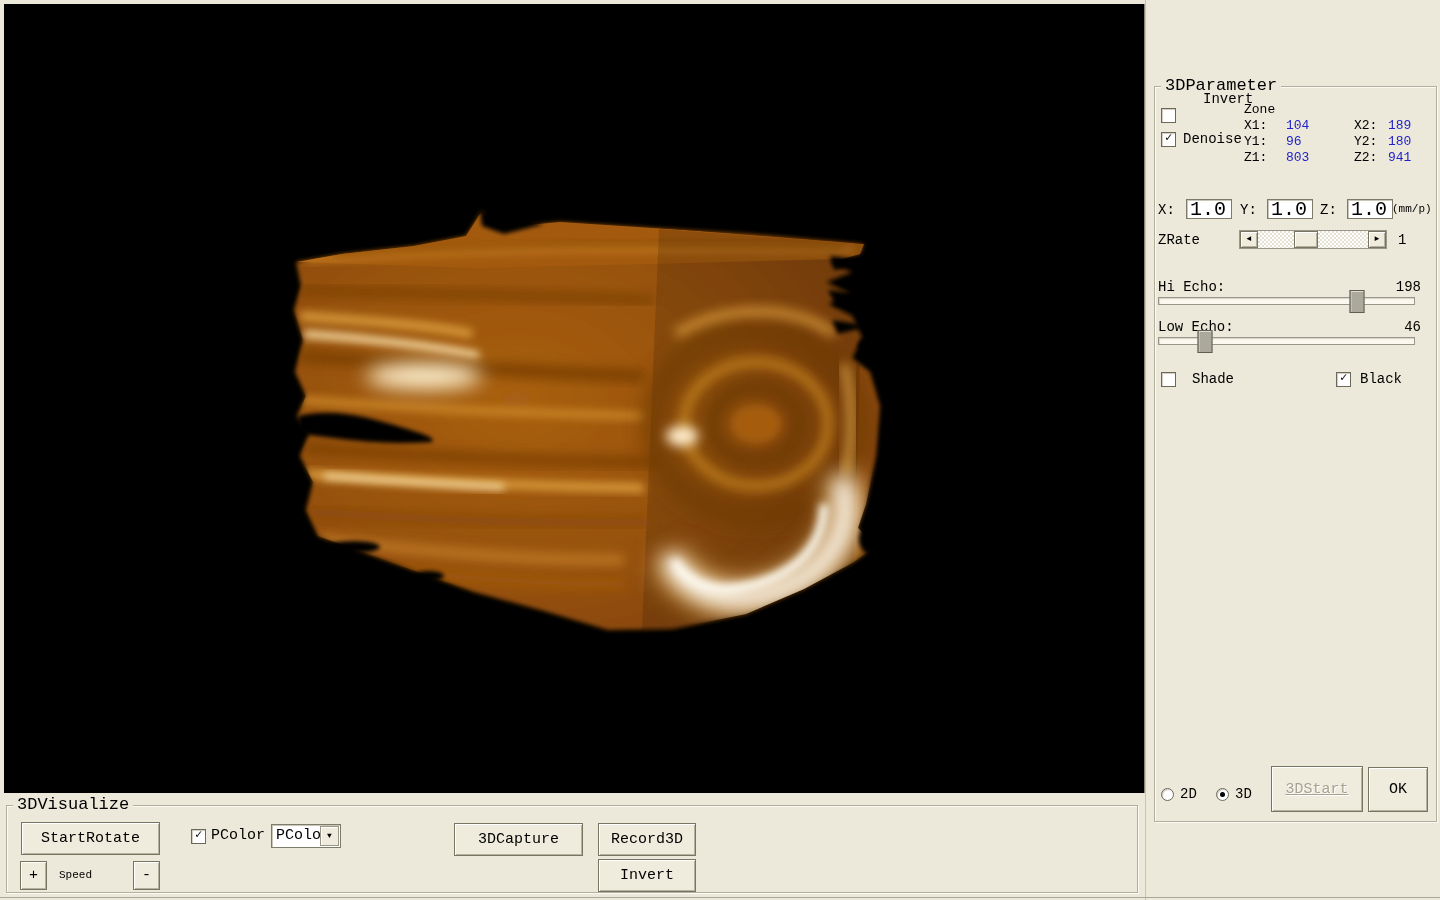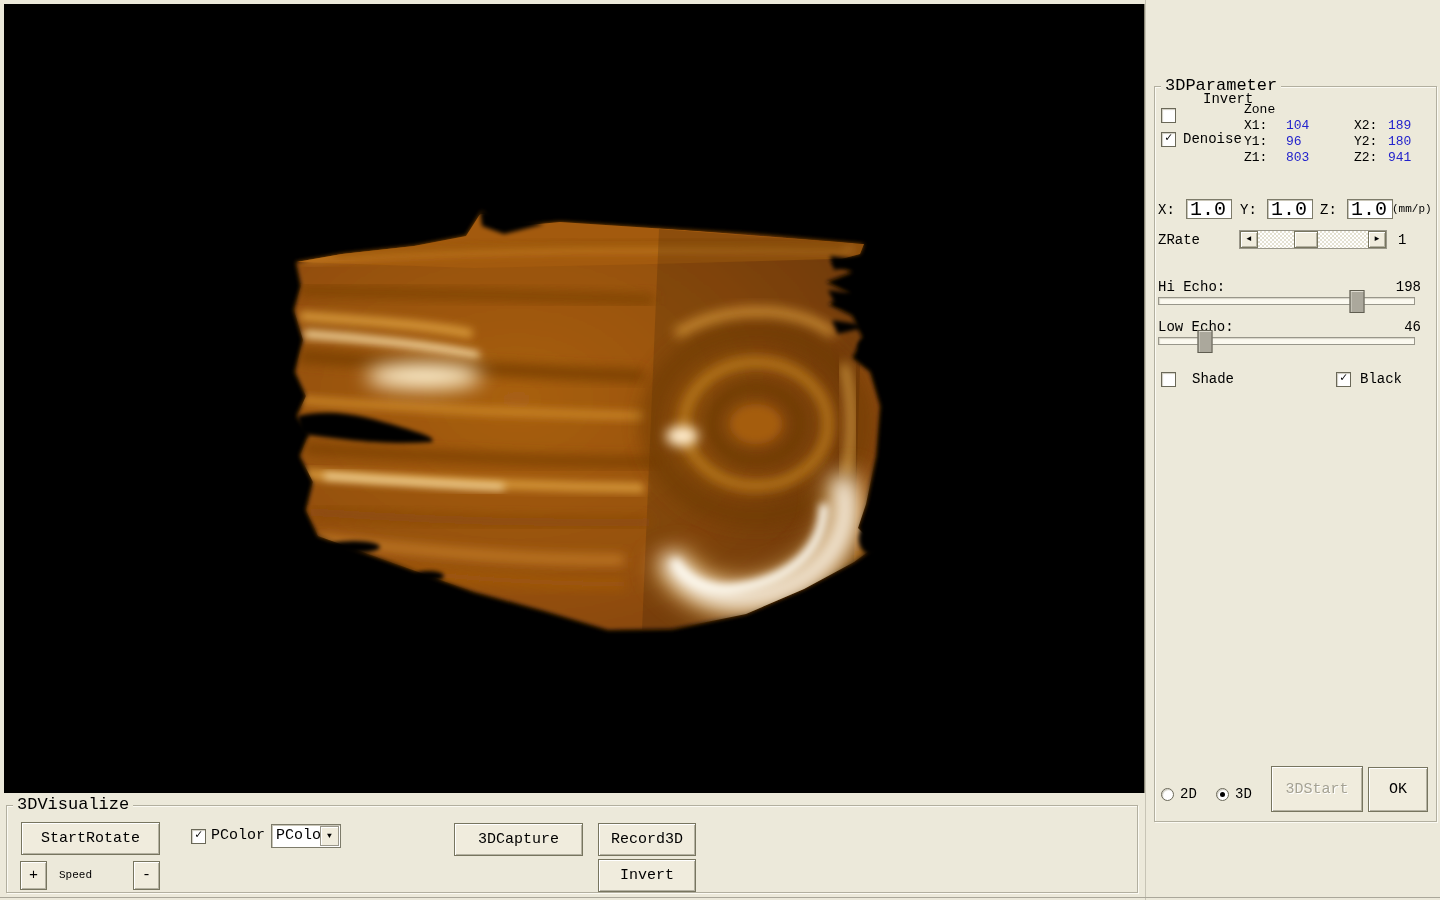--- a/index.html
+++ b/index.html
@@ -29,21 +29,21 @@
   }
   
   .btn{
     position:absolute;background:#f0ecdd;
     border:1px solid #77755f;
     box-shadow:inset 1px 1px 0 #ffffff, inset -1px -1px 0 #b5b2a2;
     display:flex;align-items:center;justify-content:center;
     font-family:inherit;font-size:15px;color:#000;text-align:center;
     user-select:none;
   }
-  .btn.disabled{color:#a5a293;text-shadow:1px 1px 0 #fff;}
+  .btn.disabled{color:#a5a293;text-shadow:1px 1px 0 #fff;text-decoration:underline;}
   .checkbox{
     position:absolute;width:13px;height:13px;background:#fff;
     border:1px solid #6a6858;box-shadow:inset 1px 1px 1px #cfccc0;
     font-size:12px;line-height:11px;text-align:center;
   }
   .checkbox.checked::after{content:"✓";position:relative;top:0px;left:0px;font-weight:bold;}
   .radio{
     position:absolute;width:11px;height:11px;border-radius:50%;
     background:#fff;border:1px solid #6a6858;box-shadow:inset 1px 1px 1px #cfccc0;
   }

